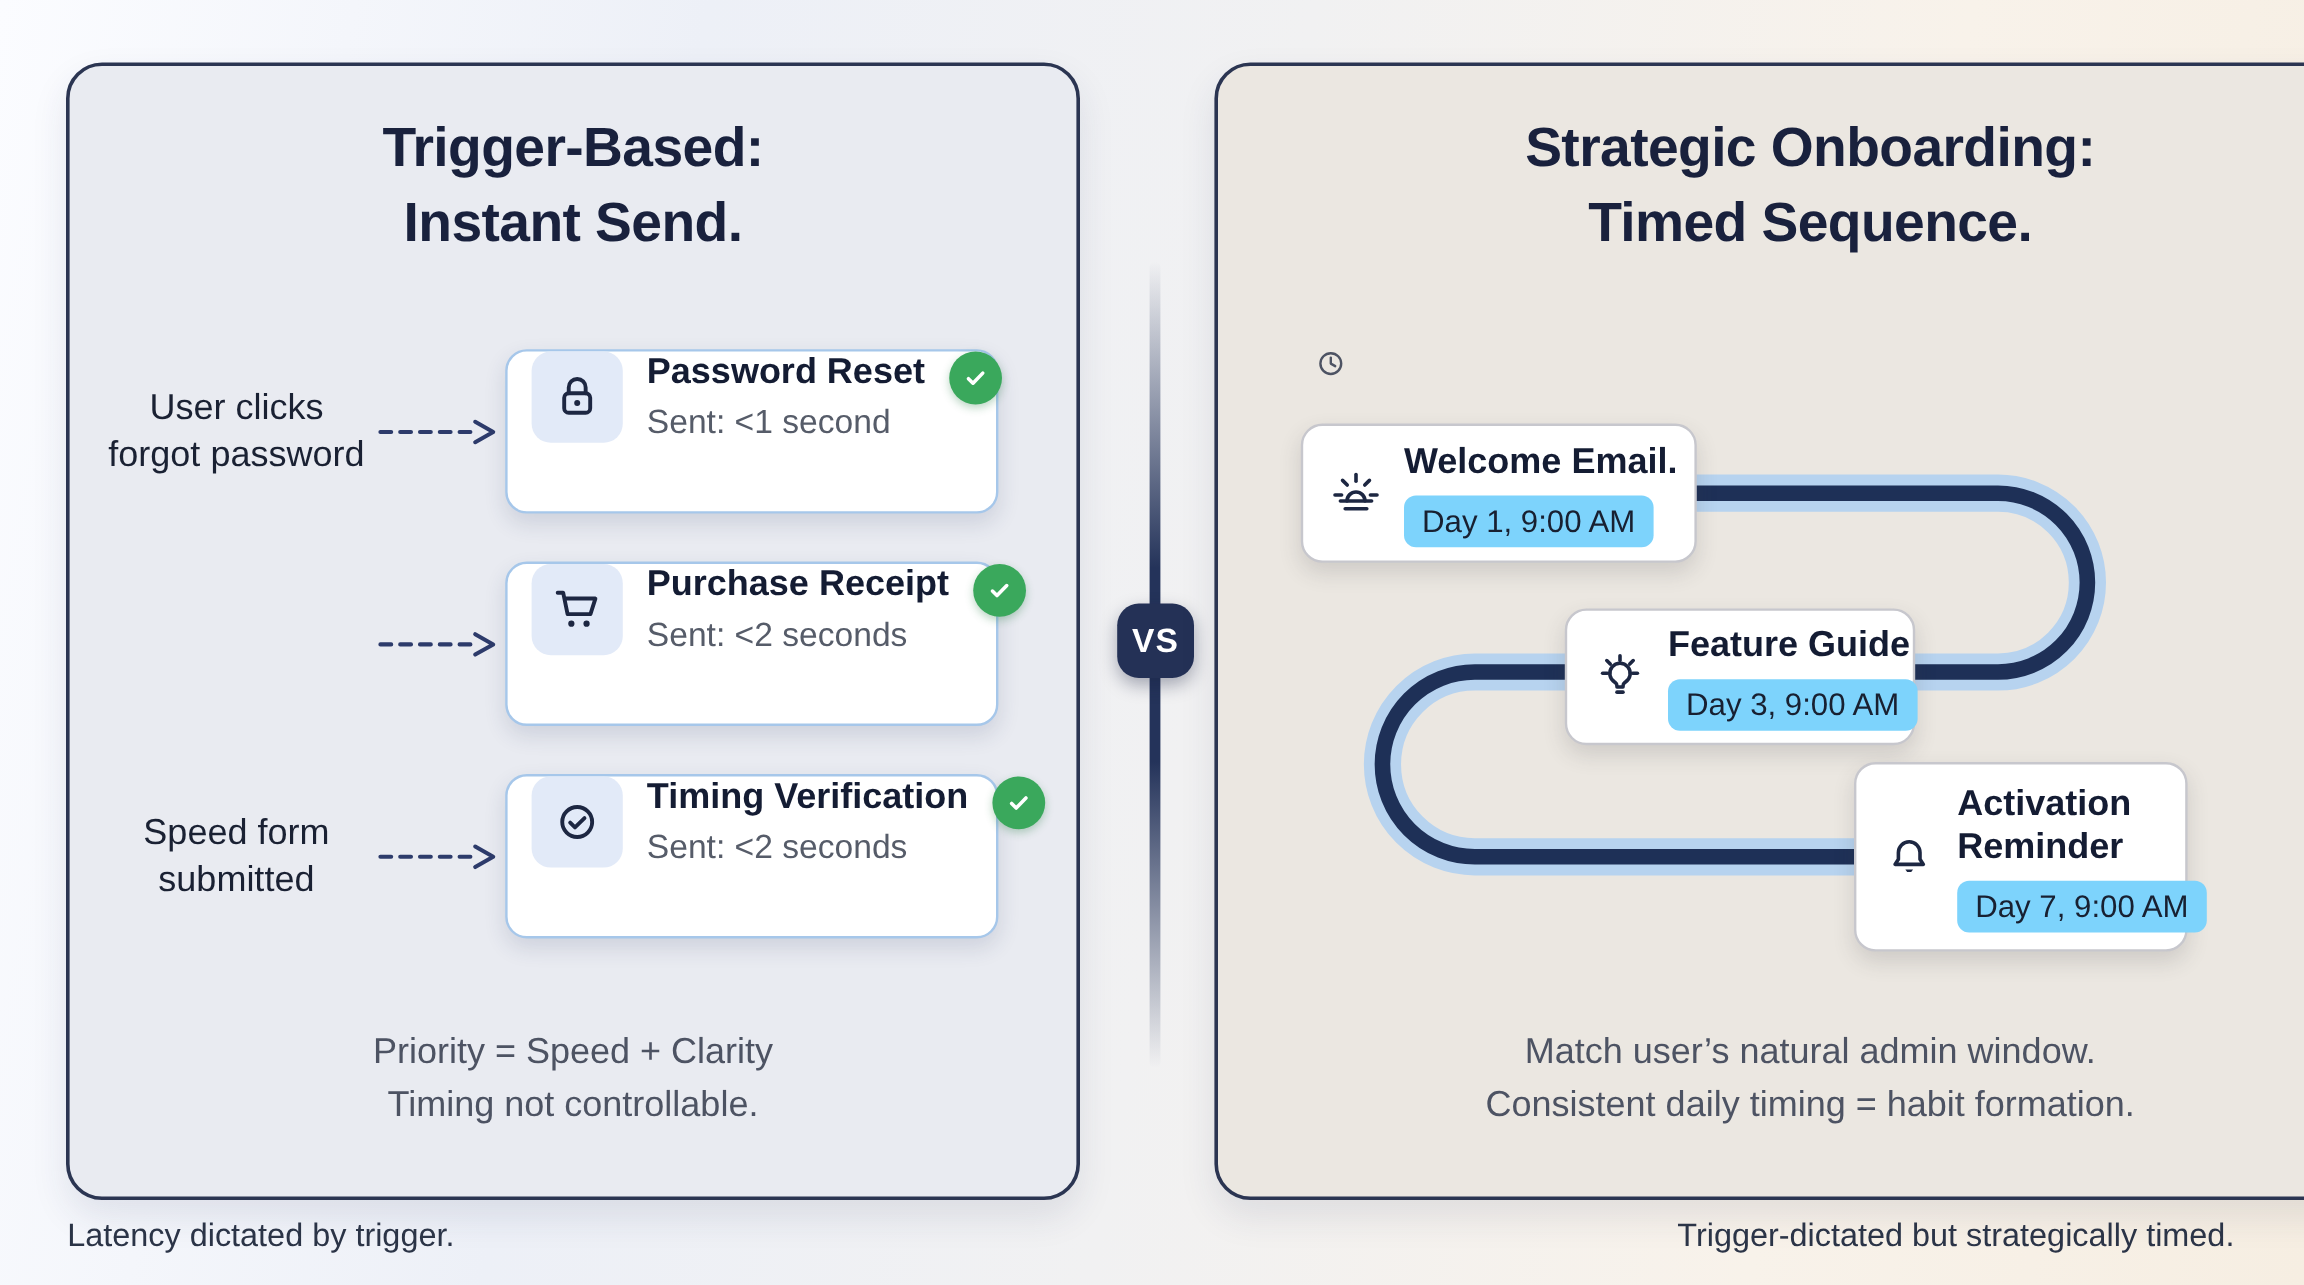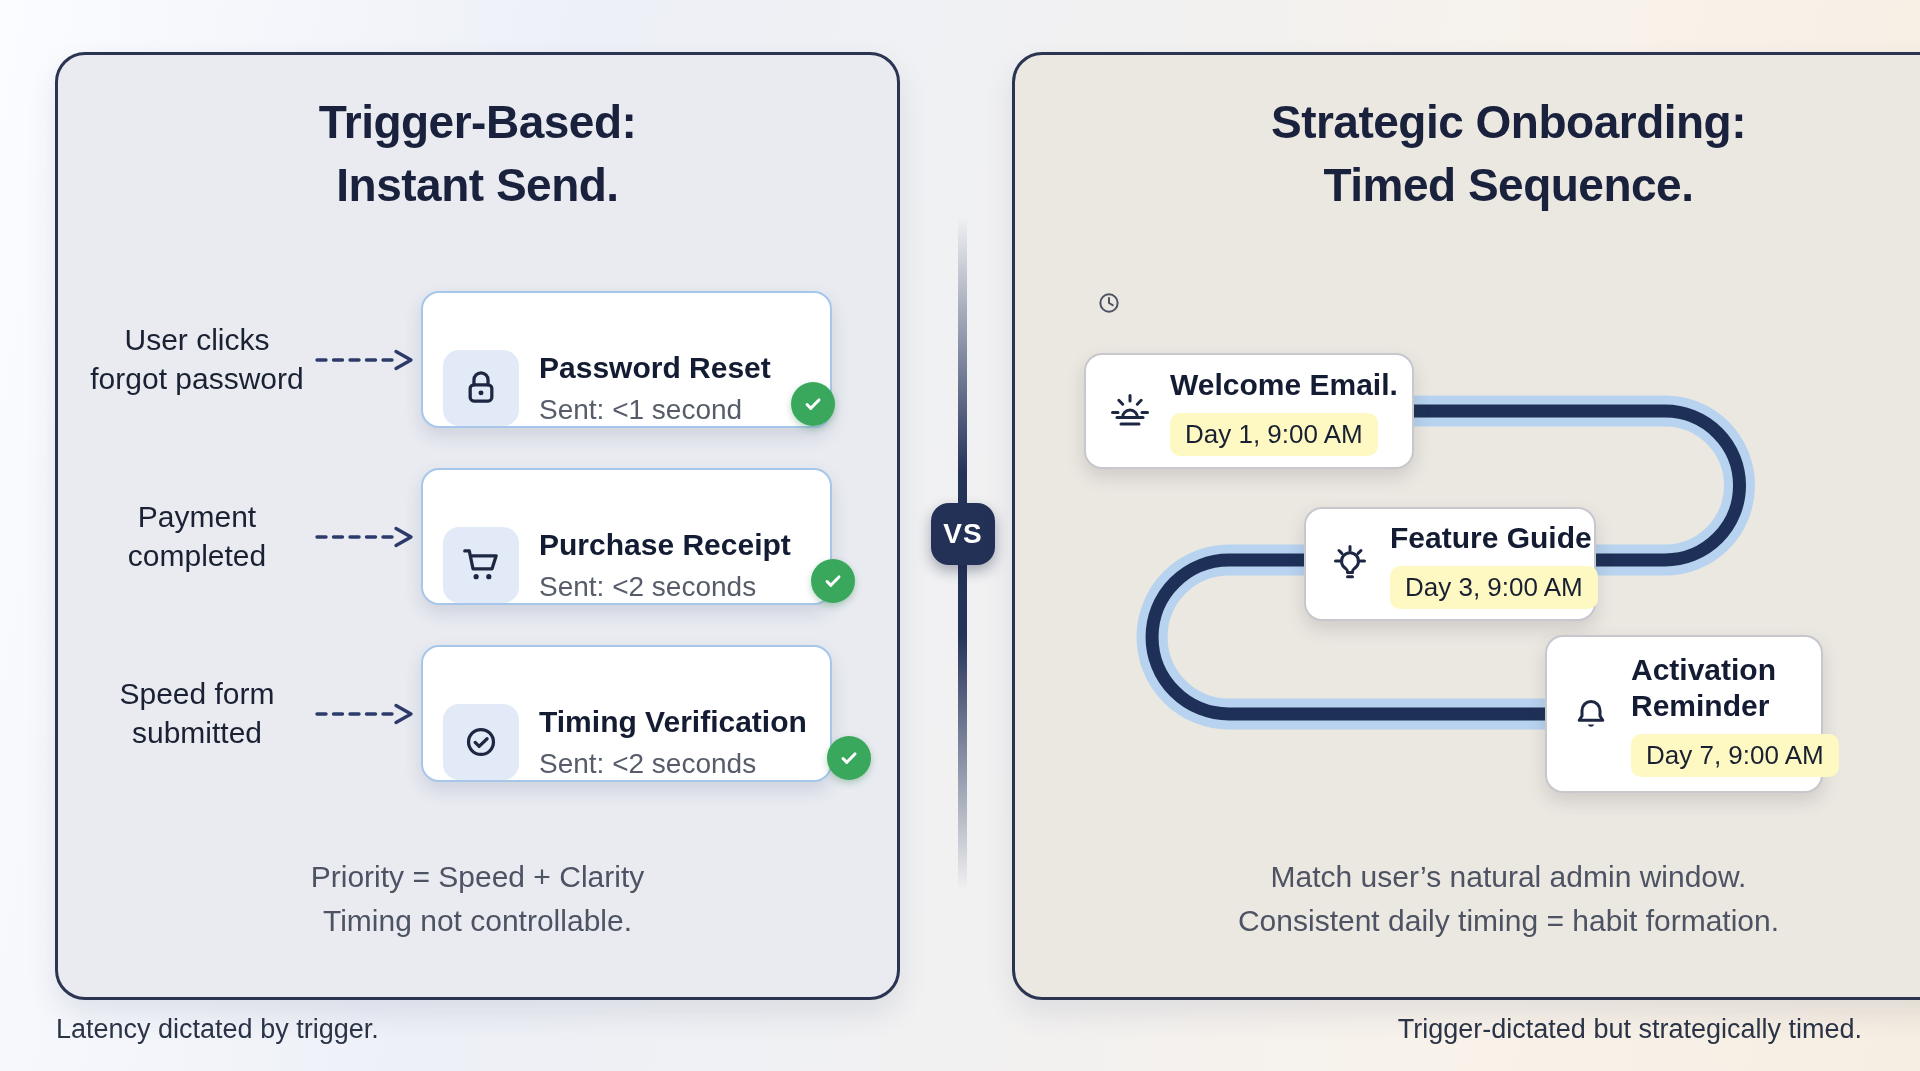--- a/index.html
+++ b/index.html
@@ -31,21 +31,21 @@
   
   .trigger-row { position:absolute; left:0; width:100%; height:137px; }
   .trigger-label {
     position:absolute; left:14px; width:250px; top:50%; transform:translateY(-50%);
     text-align:center; font-size:30px; color:#1a2133; line-height:1.32;
   }
   .dashed-arrow { position:absolute; left:256px; top:50%; transform:translateY(-50%); width:104px; height:26px; }
   .trigger-card {
     position:absolute; left:363px; right:65px; top:0; height:137px;
     background:#ffffff; border:2.5px solid #a6c7ea; border-radius:18px;
-    display:flex; align-items:flex-end; gap:20px; padding:0 22px 0 20px;
+    display:flex; align-items:flex-start; gap:20px; padding:0 22px 0 20px;
     box-shadow:0 8px 18px rgba(40,60,100,.14);
   }
   .icon-tile {
     flex:0 0 76px; height:76px; border-radius:16px; background:#e2eaf8;
     display:flex; align-items:center; justify-content:center;
   }
   .icon-tile svg { width:52px; height:52px; }
   .card-text { flex:1; }
   .card-title { font-size:30px; font-weight:bold; color:#141c33; margin-bottom:9px; white-space:nowrap; }
   .card-sub   { font-size:28px; color:#565c69; white-space:nowrap; }
@@ -79,21 +79,21 @@
   .flow-svg { position:absolute; left:0; top:0; width:845px; height:948px; z-index:1; }
   .step-card {
     position:absolute; z-index:2; background:#ffffff; border:2px solid #c7c7cd;
     border-radius:18px; box-shadow:0 8px 18px rgba(60,60,70,.16);
     display:flex; align-items:center; gap:16px; padding:18px 20px;
   }
   .step-card svg.step-icon { flex:0 0 48px; width:48px; height:48px; }
   .step-title { font-size:30px; font-weight:bold; color:#141c33; margin-bottom:10px; white-space:nowrap; line-height:1.2; }
   .step-title.wrap { white-space:normal; }
   .day-badge {
-    display:inline-block; background:#fef9c3; color:#182031;
+    display:inline-block; background:#7dd3fc; color:#182031;
     font-size:26px; padding:6px 15px; border-radius:10px; white-space:nowrap;
   }
   .stroke-icon { fill:none; stroke:#1d2742; stroke-width:3; stroke-linecap:round; stroke-linejoin:round; }
   .fill-icon { fill:#1d2742; stroke:none; }
 </style>
 </head>
 <body>
 
 <div class="canvas">
 
@@ -126,24 +126,20 @@
         </div>
         <div class="check-badge">
           <svg viewBox="0 0 48 48">
               <path d="M13 25 l7 7 L35 16.5" fill="none" stroke="#ffffff" stroke-width="5.5" stroke-linecap="round" stroke-linejoin="round"></path>
             </svg>
         </div>
       </div>
     </div>
 
     <div class="trigger-row" style="top:413px">
-      <div class="trigger-label">
-        <span>Payment</span><br>
-        <span>completed</span>
-      </div>
       <svg class="dashed-arrow" viewBox="0 0 104 26">
         <path d="M3 13 H80" fill="none" stroke="#2d3b6b" stroke-width="3.4" stroke-dasharray="9 7.5" stroke-linecap="round"></path>
         <path d="M82 4.5 L97 13 L82 21.5" fill="none" stroke="#2d3b6b" stroke-width="3.4" stroke-linecap="round" stroke-linejoin="round"></path>
       </svg>
       <div class="trigger-card">
         <div class="icon-tile">
           <svg viewBox="0 0 48 48">
             <path class="stroke-icon" d="M9 11 h4.2 l3.4 16.5 h17.6 L38 15.5 H14.9"></path>
             <circle class="fill-icon" cx="19.5" cy="34.8" r="2.4"></circle>
             <circle class="fill-icon" cx="31.2" cy="34.8" r="2.4"></circle>

